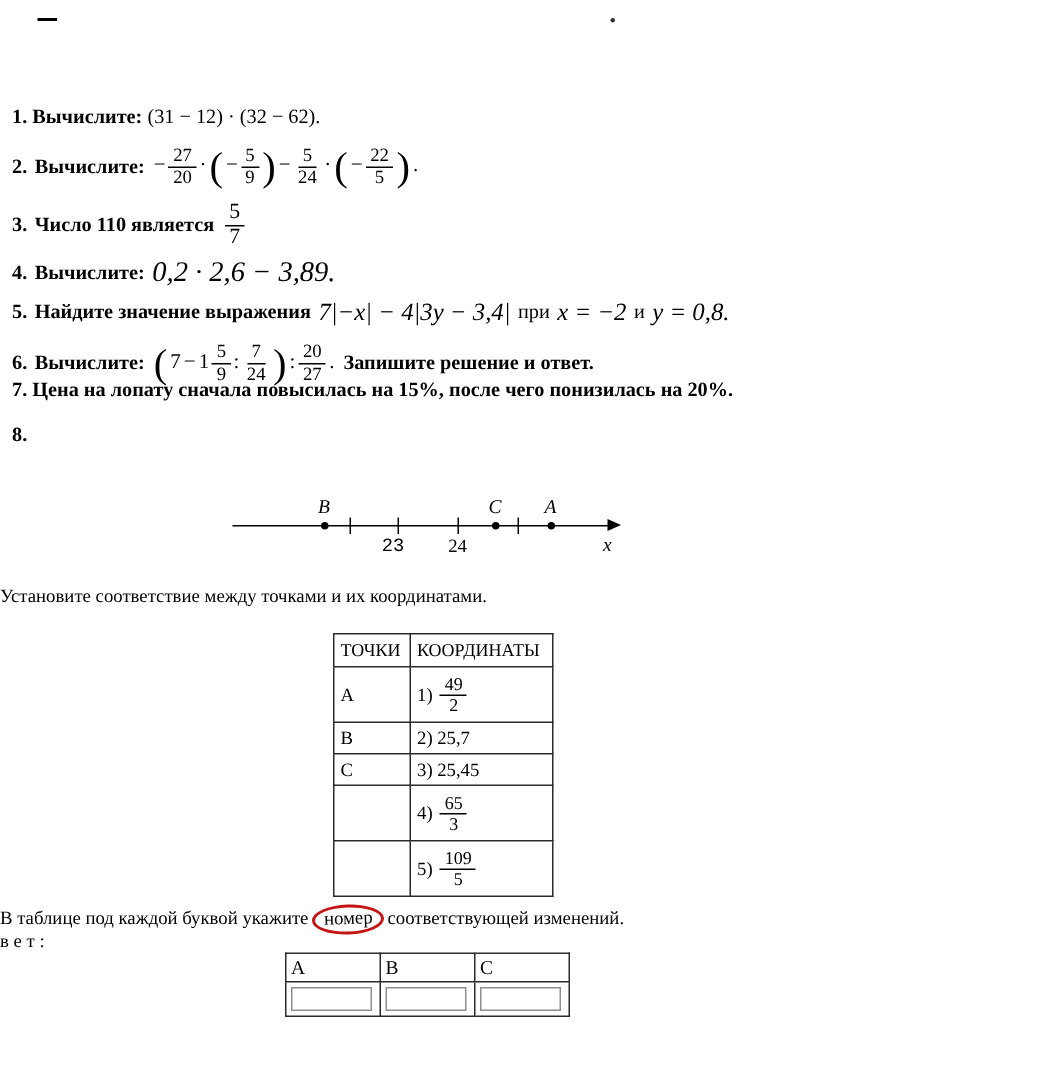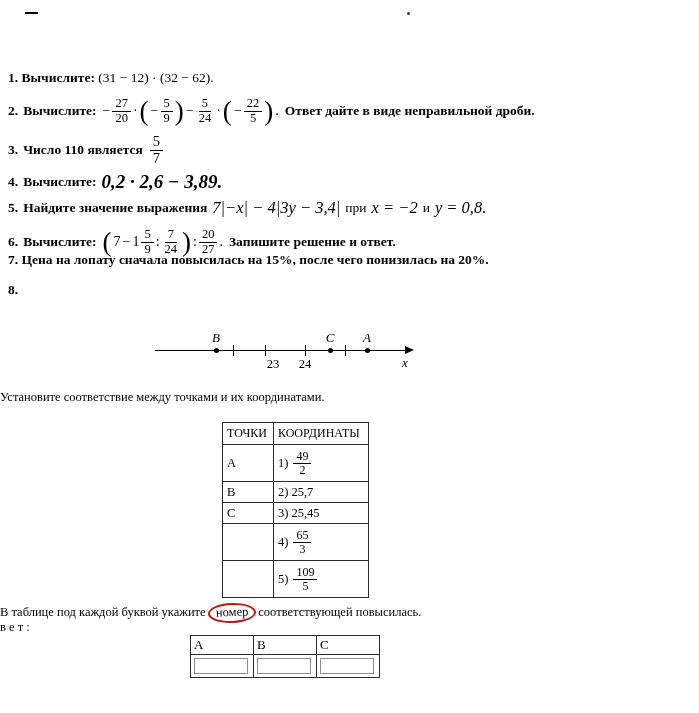--- a/index.html
+++ b/index.html
@@ -8,21 +8,21 @@
   .row{position:absolute;left:8px;font-size:13.5px;line-height:1.25;white-space:nowrap;}
   .b{font-weight:bold;}
   .mathrow{display:flex;align-items:center;gap:5px;}
   .math{display:inline-flex;align-items:center;font-size:14px;}
   .math > span{margin:0 1px;}
   .frac{display:inline-flex;flex-direction:column;align-items:center;line-height:1.08;font-size:12.5px;margin:0 2px;}
   .frac .fn{border-bottom:1px solid #000;padding:0 3px;}
   .frac .fd{padding:0 3px;}
   .frac.big{font-size:14.5px;}
   .paren{font-size:27px;font-weight:400;line-height:0.9;}
-  .expr-lg{font-size:19px;font-style:italic;font-weight:bold;}
+  .expr-lg{font-size:19px;font-style:italic;font-weight:normal;}
   .expr-md{font-size:16.5px;font-style:italic;font-weight:normal;}
   .small-line{position:absolute;left:0;font-size:12.5px;line-height:1.2;white-space:nowrap;}
   
   .numberline{position:absolute;left:150px;top:328px;width:290px;height:50px;}
   .nl-line{position:absolute;left:5px;top:22px;width:252px;border-top:1px solid #000;}
   .nl-arrow{position:absolute;left:255px;top:18px;width:0;height:0;
             border-left:9px solid #000;border-top:4.5px solid transparent;border-bottom:4.5px solid transparent;}
   .nl-tick{position:absolute;top:17px;width:1px;height:11px;background:#000;}
   .nl-ticklabel{position:absolute;top:29px;width:28px;text-align:center;font-size:12.5px;}
   .nl-dot{position:absolute;top:20px;width:5px;height:5px;border-radius:50%;background:#000;}
@@ -88,21 +88,20 @@
       <span>·</span>
       <span class="paren">(</span>
       <span>−</span>
       <span class="frac">
           <span class="fn">22</span>
           <span class="fd">5</span>
         </span>
       <span class="paren">)</span>
       <span>.</span>
     </span>
-    <span class="b">Ответ дайте в виде неправильной дроби.</span>
   </div>
 
   <div class="row mathrow" style="top:131px;height:38px;">
     <span class="b">3.</span>
     <span class="b">Число 110 является</span>
     <span class="frac big">
         <span class="fn">5</span>
         <span class="fd">7</span>
       </span>
   </div>
@@ -160,21 +159,21 @@
     <span class="b">8.</span>
   </div>
 
   <div class="numberline">
     <div class="nl-line"></div>
     <div class="nl-arrow"></div>
     <div class="nl-tick" style="left:83px;"></div>
     <div class="nl-tick" style="left:115px;"></div>
     <div class="nl-tick" style="left:155px;"></div>
     <div class="nl-tick" style="left:195px;"></div>
-    <div class="nl-ticklabel" style="left:109px;">23</div>
+    <div class="nl-ticklabel" style="left:98px;font-family:Liberation Mono, monospace;">23</div>
     <div class="nl-ticklabel" style="left:141px;">24</div>
     <div class="nl-dot" style="left:64px;"></div>
     <div class="nl-dot" style="left:178px;"></div>
     <div class="nl-dot" style="left:215px;"></div>
     <div class="nl-pointlabel" style="left:56px;">B</div>
     <div class="nl-pointlabel" style="left:170px;">C</div>
     <div class="nl-pointlabel" style="left:207px;">A</div>
     <div class="nl-axislabel">x</div>
   </div>
 
@@ -239,21 +238,21 @@
               </span>
         </span>
       </td>
     </tr>
   </tbody>
     </table>
 
   <div class="small-line" style="top:603px;">
     <span>В таблице под каждой буквой укажите</span>
     <span class="circled">номер</span>
-    <span>соответствующей повысилась.</span>
+    <span>соответствующей изменений.</span>
   </div>
   <div class="small-line" style="top:620px;">в е т :</div>
 
   <table class="answer-table">
     <tbody>
         <tr class="lbl-row">
       <td>A</td>
       <td>B</td>
       <td>C</td>
     </tr>

